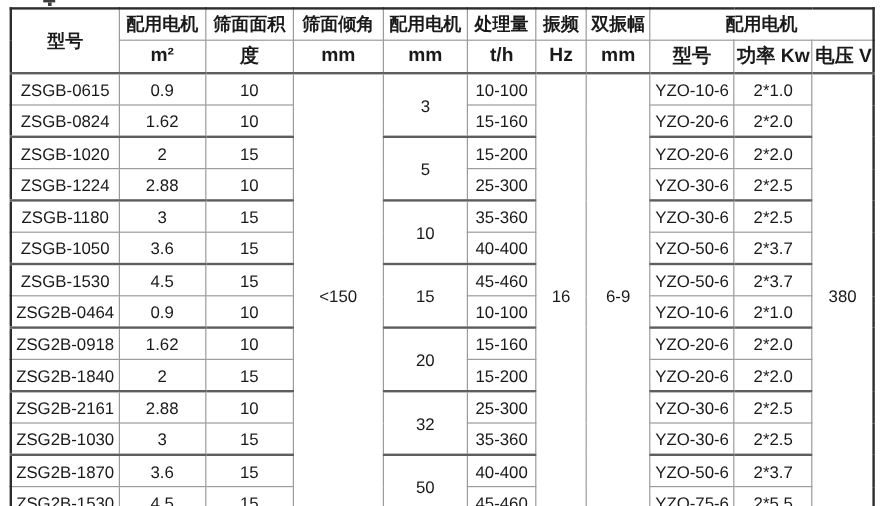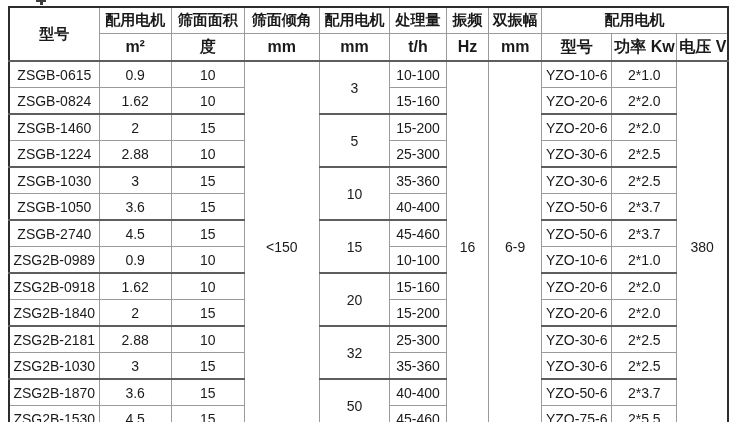--- a/index.html
+++ b/index.html
@@ -116,64 +116,64 @@
       </tr>
       <tr>
         <td>ZSGB-0824</td>
         <td>1.62</td>
         <td>10</td>
         <td>15-160</td>
         <td>YZO-20-6</td>
         <td>2*2.0</td>
       </tr>
       <tr class="grp">
-        <td>ZSGB-1460</td>
+        <td>ZSGB-1020</td>
         <td>2</td>
         <td>15</td>
         <td rowspan="2">5</td>
         <td>15-200</td>
         <td>YZO-20-6</td>
         <td>2*2.0</td>
       </tr>
       <tr>
         <td>ZSGB-1224</td>
         <td>2.88</td>
         <td>10</td>
         <td>25-300</td>
         <td>YZO-30-6</td>
         <td>2*2.5</td>
       </tr>
       <tr class="grp">
-        <td>ZSGB-1030</td>
+        <td>ZSGB-1180</td>
         <td>3</td>
         <td>15</td>
         <td rowspan="2">10</td>
         <td>35-360</td>
         <td>YZO-30-6</td>
         <td>2*2.5</td>
       </tr>
       <tr>
         <td>ZSGB-1050</td>
         <td>3.6</td>
         <td>15</td>
         <td>40-400</td>
         <td>YZO-50-6</td>
         <td>2*3.7</td>
       </tr>
       <tr class="grp">
-        <td>ZSGB-2740</td>
+        <td>ZSGB-1530</td>
         <td>4.5</td>
         <td>15</td>
         <td rowspan="2">15</td>
         <td>45-460</td>
         <td>YZO-50-6</td>
         <td>2*3.7</td>
       </tr>
       <tr>
-        <td>ZSG2B-0989</td>
+        <td>ZSG2B-0464</td>
         <td>0.9</td>
         <td>10</td>
         <td>10-100</td>
         <td>YZO-10-6</td>
         <td>2*1.0</td>
       </tr>
       <tr class="grp">
         <td>ZSG2B-0918</td>
         <td>1.62</td>
         <td>10</td>
@@ -184,21 +184,21 @@
       </tr>
       <tr>
         <td>ZSG2B-1840</td>
         <td>2</td>
         <td>15</td>
         <td>15-200</td>
         <td>YZO-20-6</td>
         <td>2*2.0</td>
       </tr>
       <tr class="grp">
-        <td>ZSG2B-2181</td>
+        <td>ZSG2B-2161</td>
         <td>2.88</td>
         <td>10</td>
         <td rowspan="2">32</td>
         <td>25-300</td>
         <td>YZO-30-6</td>
         <td>2*2.5</td>
       </tr>
       <tr>
         <td>ZSG2B-1030</td>
         <td>3</td>

